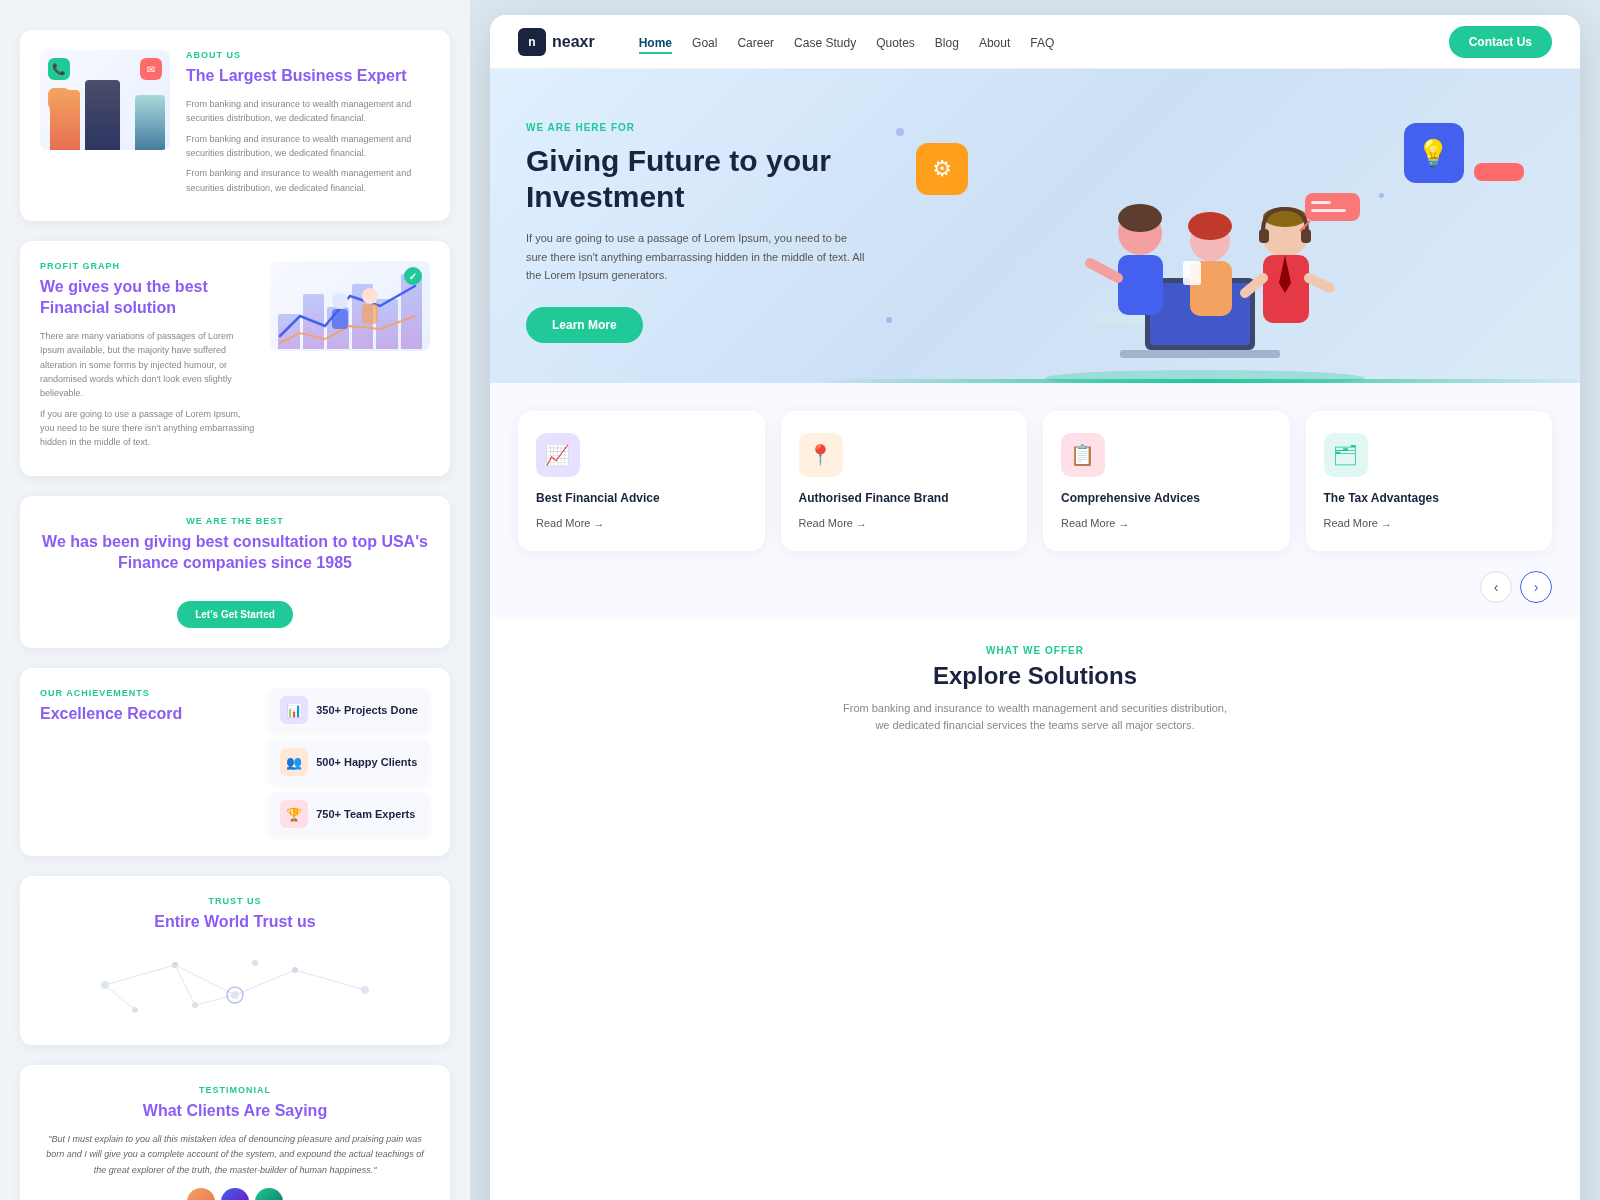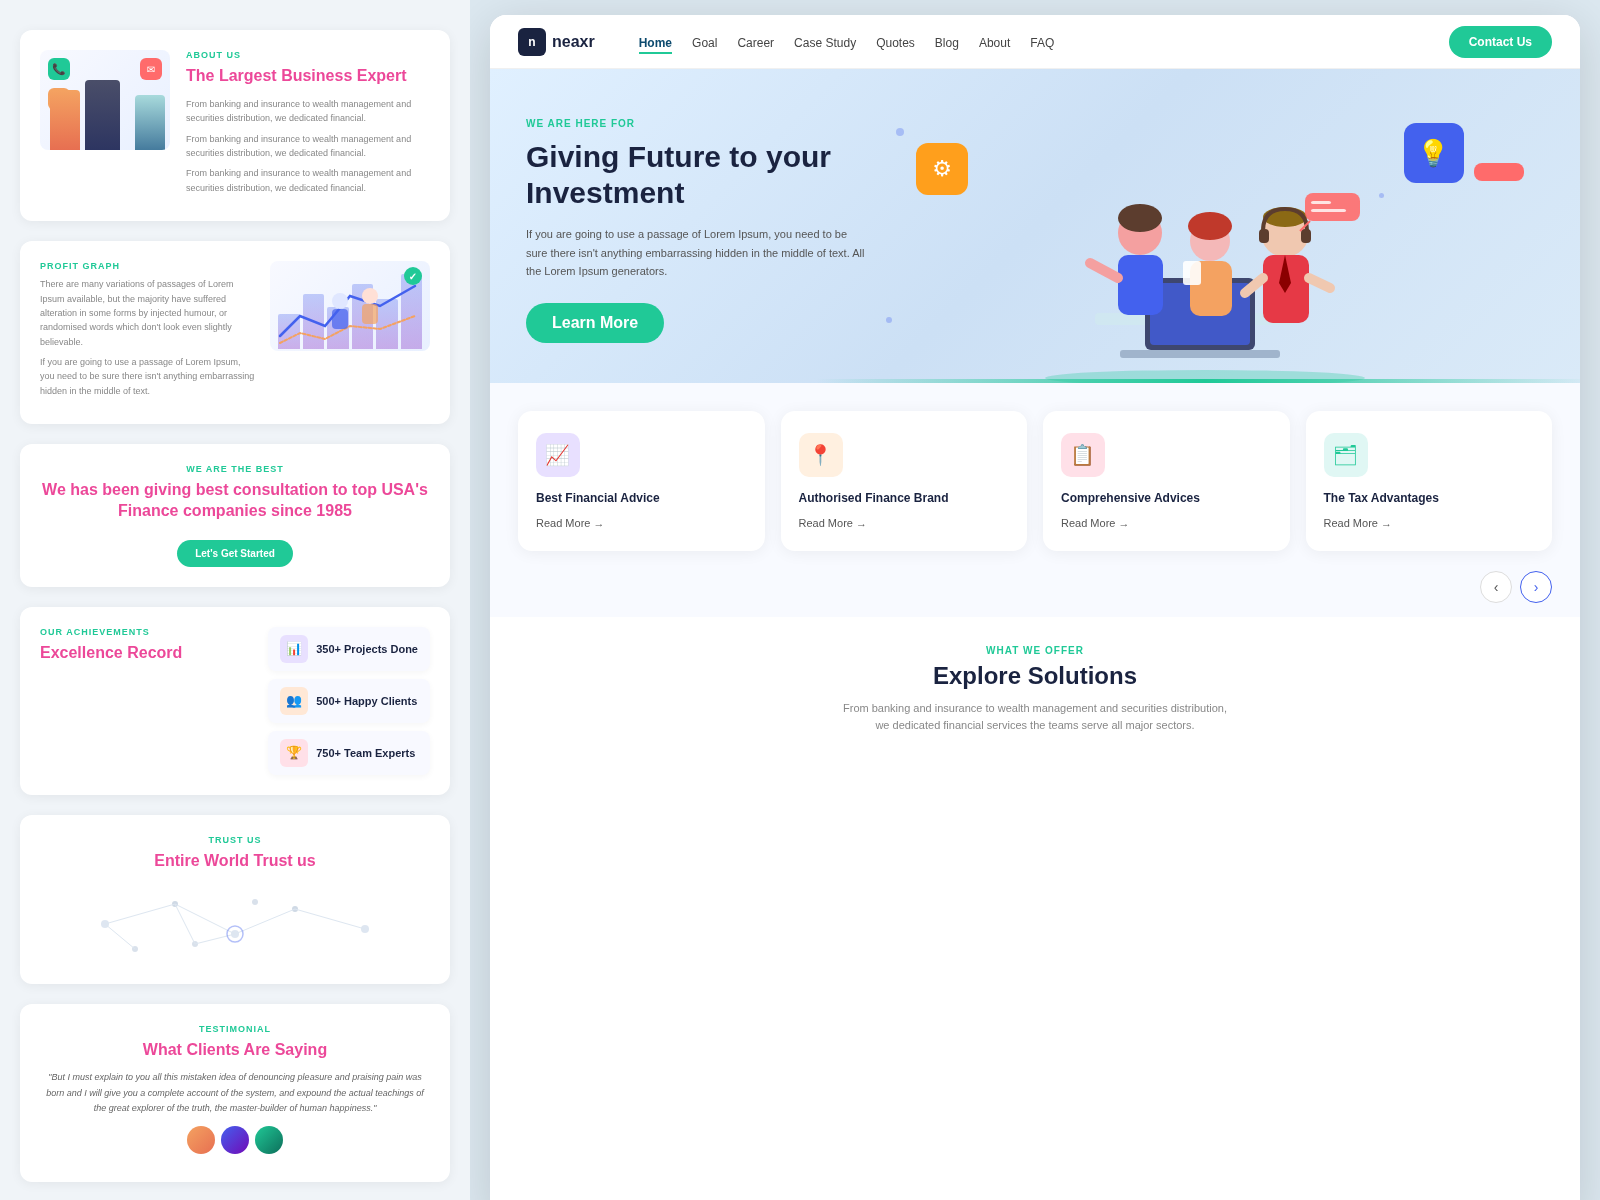--- a/index.html
+++ b/index.html
@@ -34,21 +34,21 @@
       font-size: 9px;
       font-weight: 700;
       letter-spacing: 1px;
       color: #20c997;
       text-transform: uppercase;
       margin-bottom: 6px;
     }
     .section-title {
       font-size: 16px;
       font-weight: 700;
-      color: #ec4899;
+      color: #8b5cf6;
       margin-bottom: 10px;
       line-height: 1.3;
     }
     .section-text {
       font-size: 9px;
       color: #888;
       line-height: 1.6;
       margin-bottom: 6px;
     }
 
@@ -182,21 +182,21 @@
     }
     .btn-get-started {
       background: #20c997;
       color: white;
       border: none;
       padding: 8px 18px;
       border-radius: 20px;
       font-size: 10px;
       font-weight: 600;
       cursor: pointer;
-      margin-top: 8px;
+      margin-top: 18px;
       display: inline-block;
     }
 
     
     .excellence-section {
       display: flex;
       gap: 14px;
       align-items: flex-start;
     }
     .excellence-text { flex: 1; }
@@ -386,21 +386,21 @@
       color: #555;
       line-height: 1.7;
       margin-bottom: 22px;
     }
     .btn-learn {
       background: #20c997;
       color: white;
       border: none;
       padding: 11px 26px;
       border-radius: 24px;
-      font-size: 16px;
+      font-size: 12px;
       font-weight: 600;
       cursor: pointer;
     }
     .hero-illustration {
       flex: 1;
       display: flex;
       align-items: flex-end;
       justify-content: center;
       position: relative;
       min-height: 270px;
@@ -598,20 +598,21 @@
         <div class="section-text">From banking and insurance to wealth management and securities distribution, we dedicated financial.</div>
         <div class="section-text">From banking and insurance to wealth management and securities distribution, we dedicated financial.</div>
       </div>
     </div>
   </div>
 
   <div class="left-section">
     <div class="profit-section">
       <div class="profit-text">
         <div class="section-label">PROFIT GRAPH</div>
+        <div class="section-title">We gives you the best Financial solution</div>
         <div class="section-text">There are many variations of passages of Lorem Ipsum available, but the majority have suffered alteration in some forms by injected humour, or randomised words which don't look even slightly believable.</div>
         <div class="section-text">If you are going to use a passage of Lorem Ipsum, you need to be sure there isn't anything embarrassing hidden in the middle of text.</div>
       </div>
       <div class="profit-graph-img">
         <div class="chart-bars">
           <div class="chart-bar" style="height:35px"></div>
           <div class="chart-bar" style="height:55px"></div>
           <div class="chart-bar" style="height:42px"></div>
           <div class="chart-bar" style="height:65px"></div>
           <div class="chart-bar" style="height:50px"></div>

